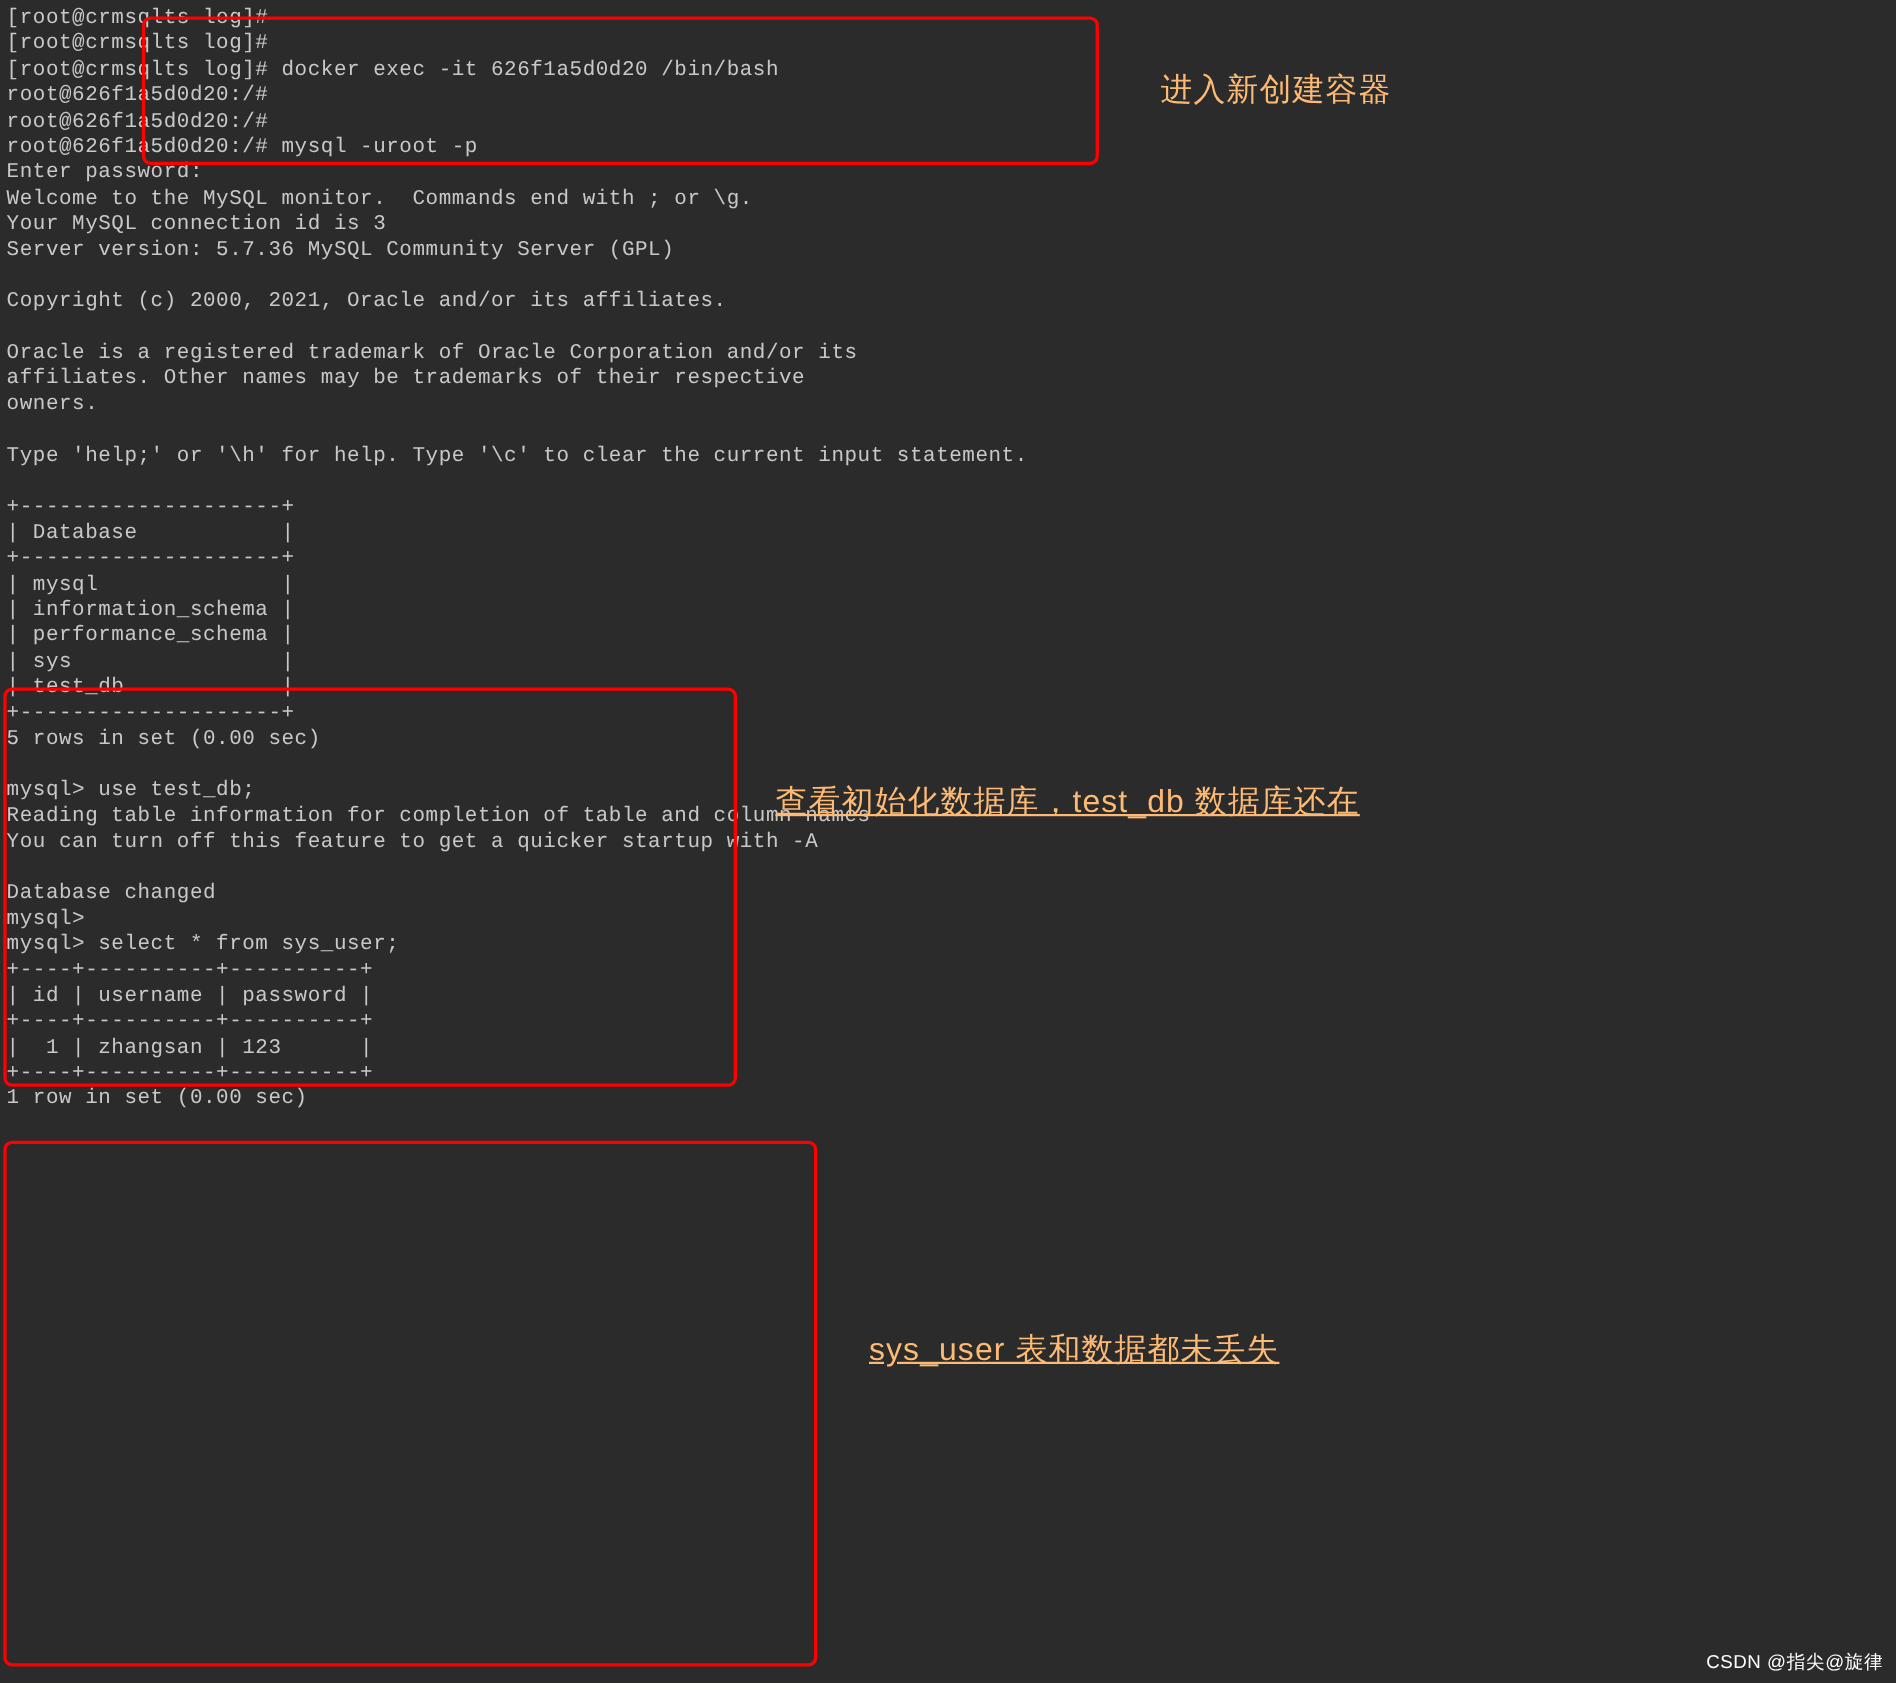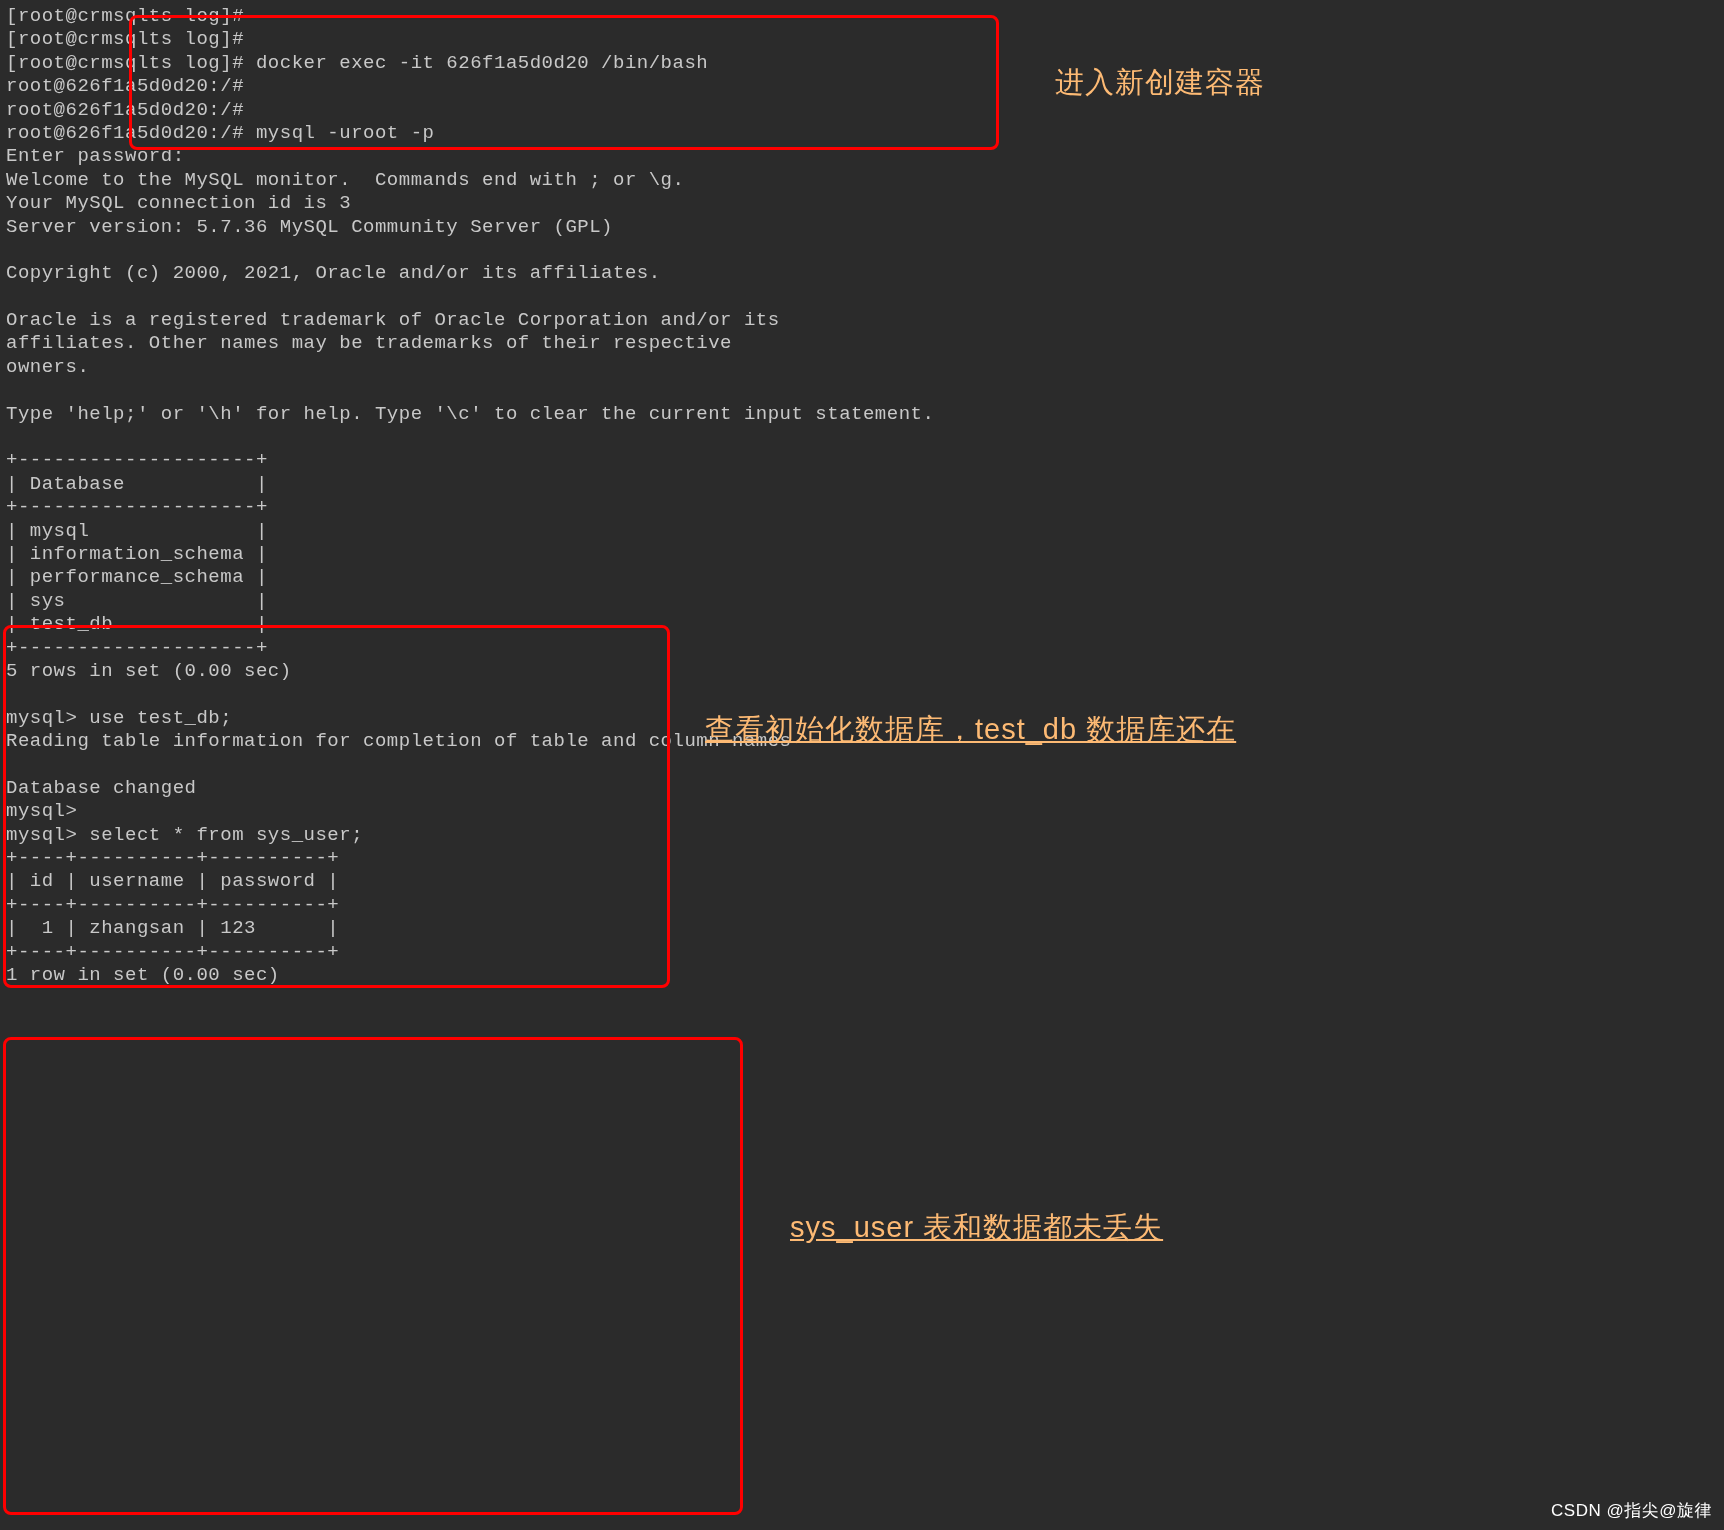--- a/index.html
+++ b/index.html
@@ -77,20 +77,21 @@
   <div class="terminal-line">| mysql              |</div>
   <div class="terminal-line">| information_schema |</div>
   <div class="terminal-line">| performance_schema |</div>
   <div class="terminal-line">| sys                |</div>
   <div class="terminal-line">| test_db            |</div>
   <div class="terminal-line">+--------------------+</div>
   <div class="terminal-line">5 rows in set (0.00 sec)</div>
   <div class="terminal-line"></div>
   <div class="terminal-line">mysql&gt; use test_db;</div>
   <div class="terminal-line">Reading table information for completion of table and column names</div>
+  <div class="terminal-line">You can turn off this feature to get a quicker startup with -A</div>
   <div class="terminal-line"></div>
   <div class="terminal-line">Database changed</div>
   <div class="terminal-line">mysql&gt;</div>
   <div class="terminal-line">mysql&gt; select * from sys_user;</div>
   <div class="terminal-line">+----+----------+----------+</div>
   <div class="terminal-line">| id | username | password |</div>
   <div class="terminal-line">+----+----------+----------+</div>
   <div class="terminal-line">|  1 | zhangsan | 123      |</div>
   <div class="terminal-line">+----+----------+----------+</div>
   <div class="terminal-line">1 row in set (0.00 sec)</div>

